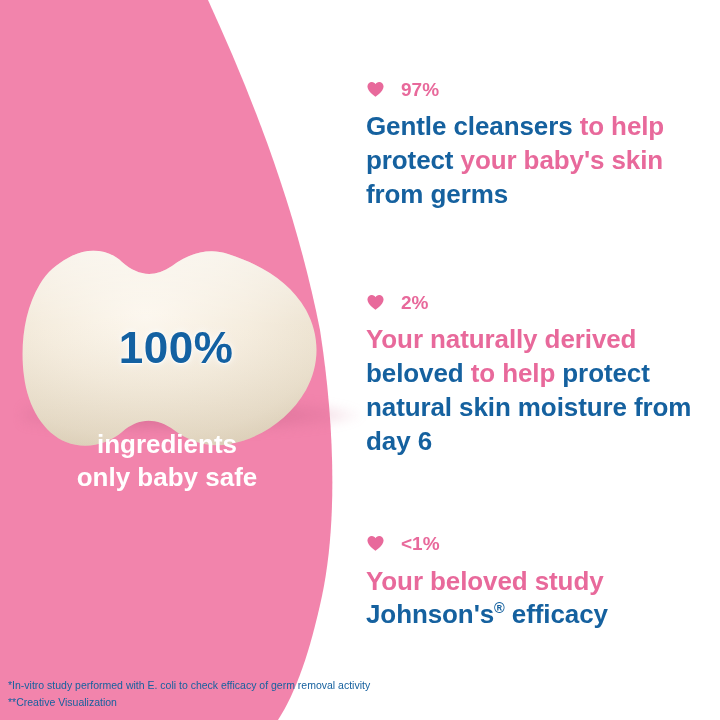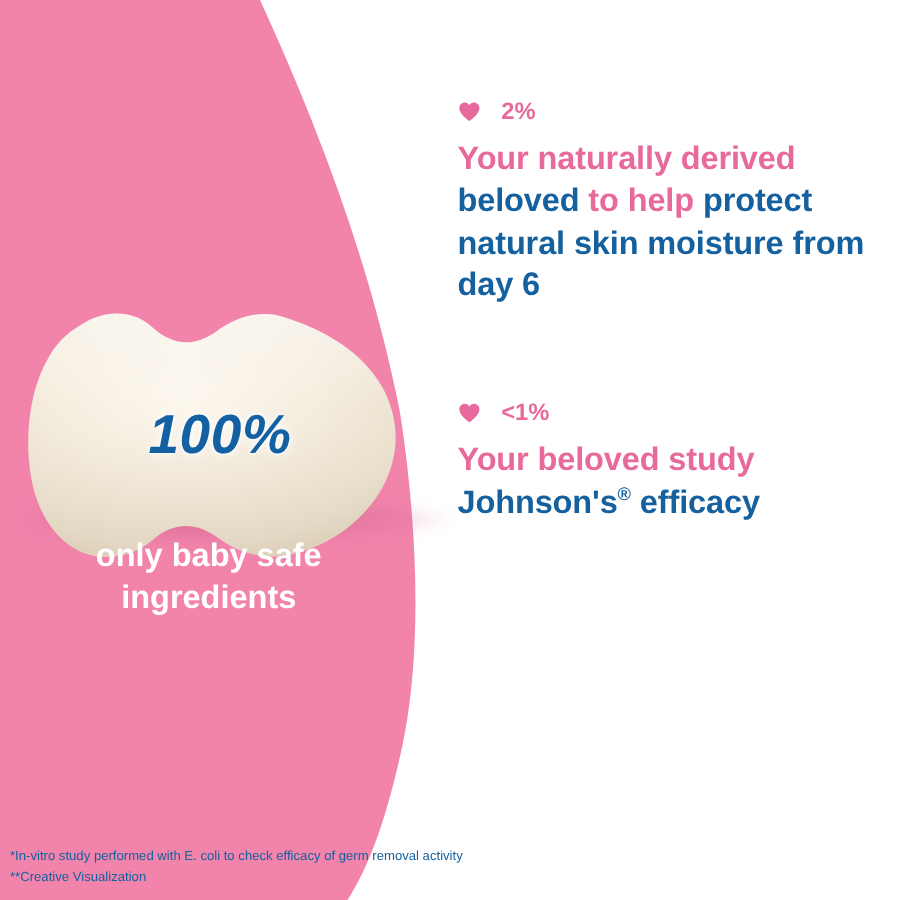--- a/index.html
+++ b/index.html
@@ -27,21 +27,20 @@
     height: 720px;
   }
 
   
   #soap-wrap {
     position: absolute;
     left: 22px;
     top: 248px;
     width: 300px;
     height: 200px;
-    font-style: italic;
   }
   #soap-shadow {
     position: absolute;
     left: 0;
     top: 152px;
     width: 340px;
     height: 34px;
     background: radial-gradient(ellipse at 46% 45%,
                 rgba(200,95,135,0.55) 0%,
                 rgba(206,105,143,0.38) 42%,
@@ -202,26 +201,37 @@
                C 86 196, 64 202, 44 194
                C 22 185, 6 160, 2 128
                C -2 98, 2 62, 18 36
                C 25 24, 35 16, 46 10 Z" fill="url(#soapSheen)"></path>
     </svg>
 
     <div id="soap-label">100%</div>
   </div>
 
   <div id="soap-caption">
+    <div>ingredients</div>
     <div>only baby safe</div>
-    <div>ingredients</div>
   </div>
 
   <div id="claims">
 
+    <div class="claim" id="claim-1">
+      <div class="claim-head">
+        <svg class="heart-icon" viewBox="0 0 24 24">
+          <path d="M12 21.2 C 12 21.2 1.8 14.6 1.8 8.3 C 1.8 4.9 4.4 2.6 7.4 2.6 C 9.5 2.6 11.1 3.8 12 5.3 C 12.9 3.8 14.5 2.6 16.6 2.6 C 19.6 2.6 22.2 4.9 22.2 8.3 C 22.2 14.6 12 21.2 12 21.2 Z" fill="#E8699B"></path>
+        </svg>
+        <span class="claim-pct">97%</span>
+      </div>
+      <div class="claim-body">
+        <span class="seg-blue">Gentle cleansers </span><span class="seg-pink">to help </span><span class="seg-blue">protect </span><span class="seg-pink">your baby's skin </span><span class="seg-blue">from germs</span>
+      </div>
+    </div>
 
     <div class="claim" id="claim-2">
       <div class="claim-head">
         <svg class="heart-icon" viewBox="0 0 24 24">
           <path d="M12 21.2 C 12 21.2 1.8 14.6 1.8 8.3 C 1.8 4.9 4.4 2.6 7.4 2.6 C 9.5 2.6 11.1 3.8 12 5.3 C 12.9 3.8 14.5 2.6 16.6 2.6 C 19.6 2.6 22.2 4.9 22.2 8.3 C 22.2 14.6 12 21.2 12 21.2 Z" fill="#E8699B"></path>
         </svg>
         <span class="claim-pct">2%</span>
       </div>
       <div class="claim-body">
         <span class="seg-pink">Your naturally derived </span><span class="seg-blue">beloved </span><span class="seg-pink">to help </span><span class="seg-blue">protect natural skin moisture from day 6</span>

